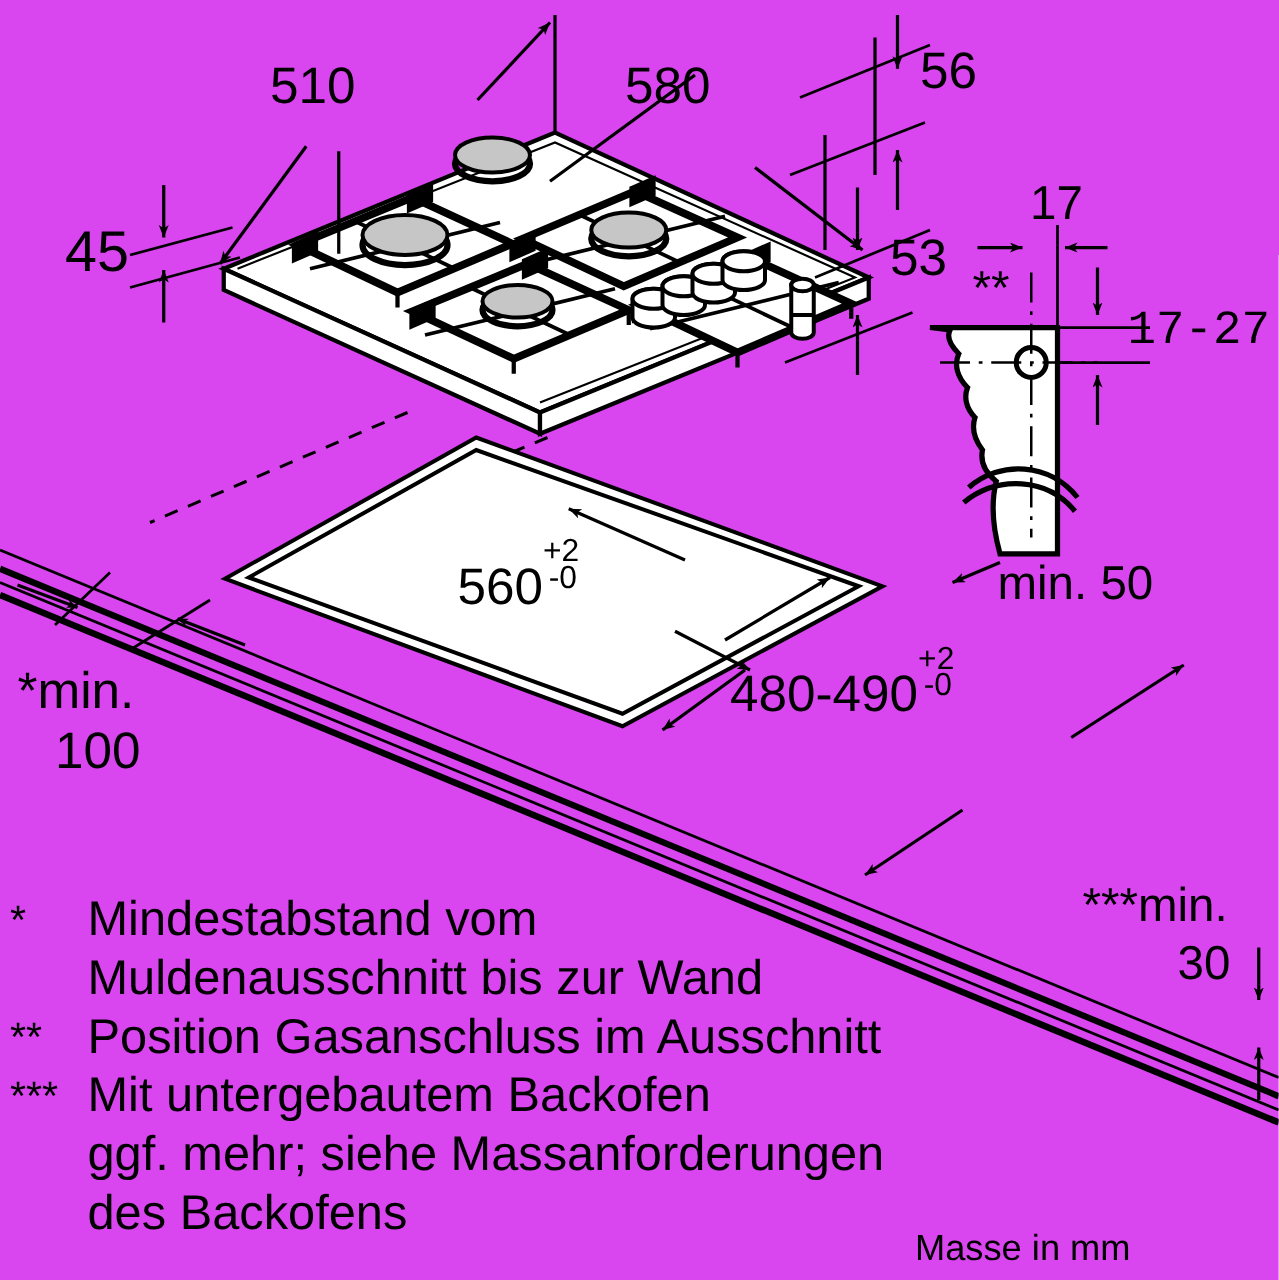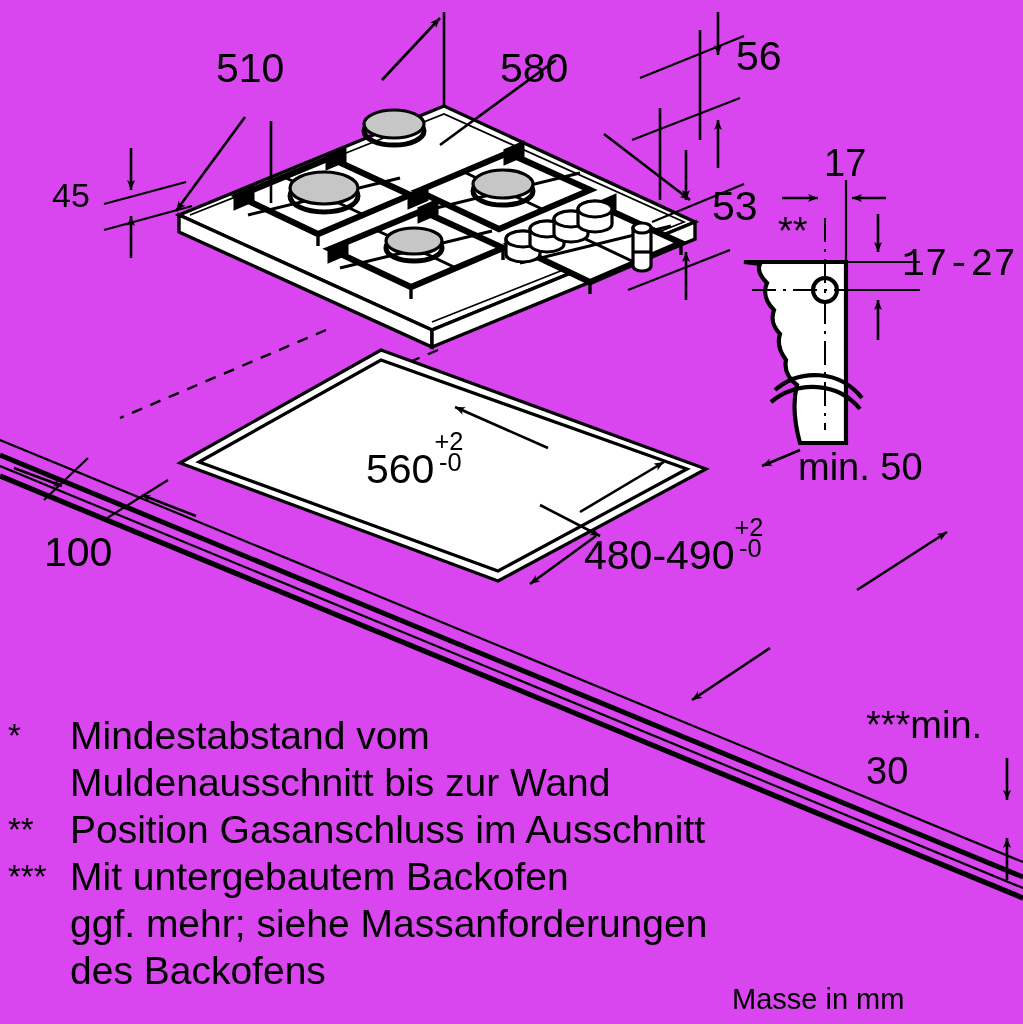--- a/index.html
+++ b/index.html
@@ -310,48 +310,49 @@
       <line x1="1007" y1="880" x2="1007" y2="838" marker-end="url(#arrHead)"></line>
     </g>
   </svg>
 
   <div class="dim-label" style="left:216px; top:48px; font-size:41px;">510</div>
 
   <div class="dim-label" style="left:500px; top:48px; font-size:41px;">580</div>
 
   <div class="dim-label" style="left:736px; top:36px; font-size:41px;">56</div>
 
-  <div class="dim-label" style="left:52px; top:178px; font-size:34px;">45</div>
+  <div class="dim-label" style="left:52px; top:178px; font-size:46px;">45</div>
 
   <div class="dim-label" style="left:712px; top:186px; font-size:41px;">53</div>
 
   <div class="dim-label" style="left:824px; top:144px; font-size:38px;">17</div>
 
   <div class="dim-label" style="left:778px; top:212px; font-size:38px;">**</div>
 
   <div class="dim-label" style="left:902px; top:246px; font-size:38px;font-family:Liberation Mono, monospace;">17-27</div>
 
   <div class="dim-label" style="left:798px; top:448px; font-size:38px;">min. 50</div>
 
   <div class="dim-label" style="left:366px; top:442px; font-size:41px;">
     <span>560</span><span class="sup-pair"><span class="plus2">+2</span><span class="minus0">-0</span></span>
   </div>
 
   <div class="dim-label" style="left:584px; top:528px; font-size:41px;">
     <span>480-490</span><span class="sup-pair"><span class="plus2">+2</span><span class="minus0">-0</span></span>
   </div>
 
   <div class="dim-label" style="left:14px; top:528px; font-size:41px; line-height:48px;">
+    <div><span>*</span><span>min.</span></div>
     <div style="margin-left:30px;"><span>100</span></div>
   </div>
 
 
   <div class="dim-label" style="left:866px; top:702px; font-size:38px; line-height:46px;">
     <div>***min.</div>
-    <div style="">30</div>
+    <div style="margin-left:76px;">30</div>
   </div>
 
   <div class="legend">
 
     <div class="legend-row">
       <div class="legend-mark">*</div>
       <div class="legend-text">
         <div>Mindestabstand vom</div>
         <div>Muldenausschnitt bis zur Wand</div>
       </div>

